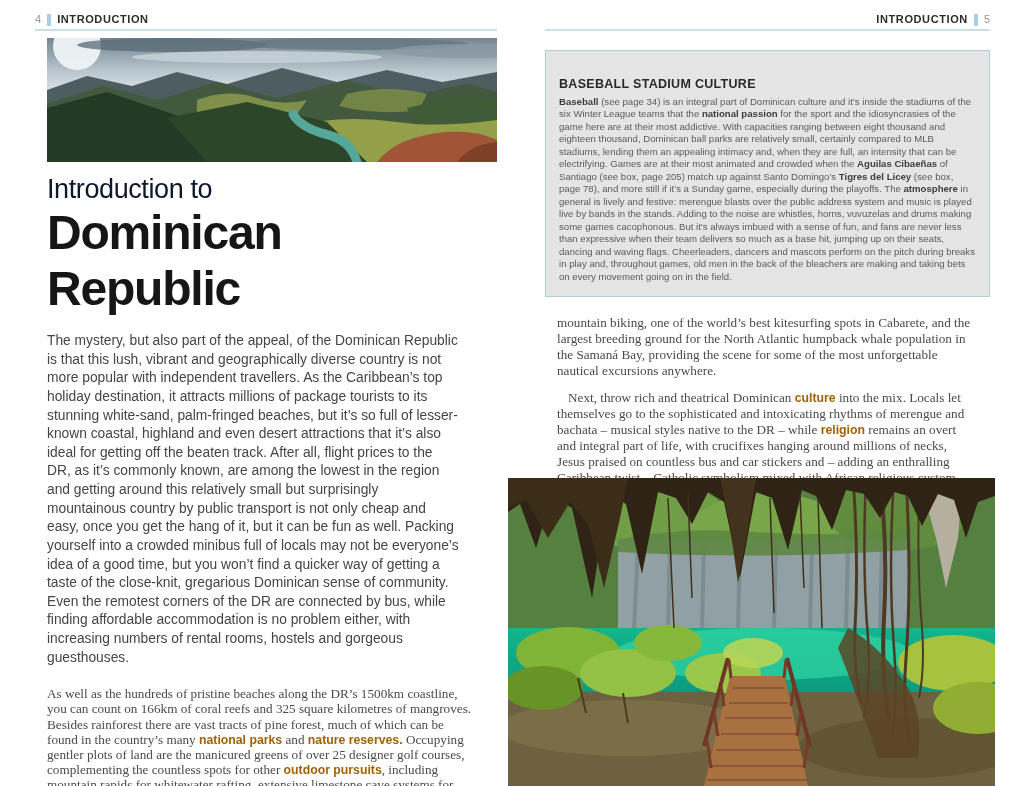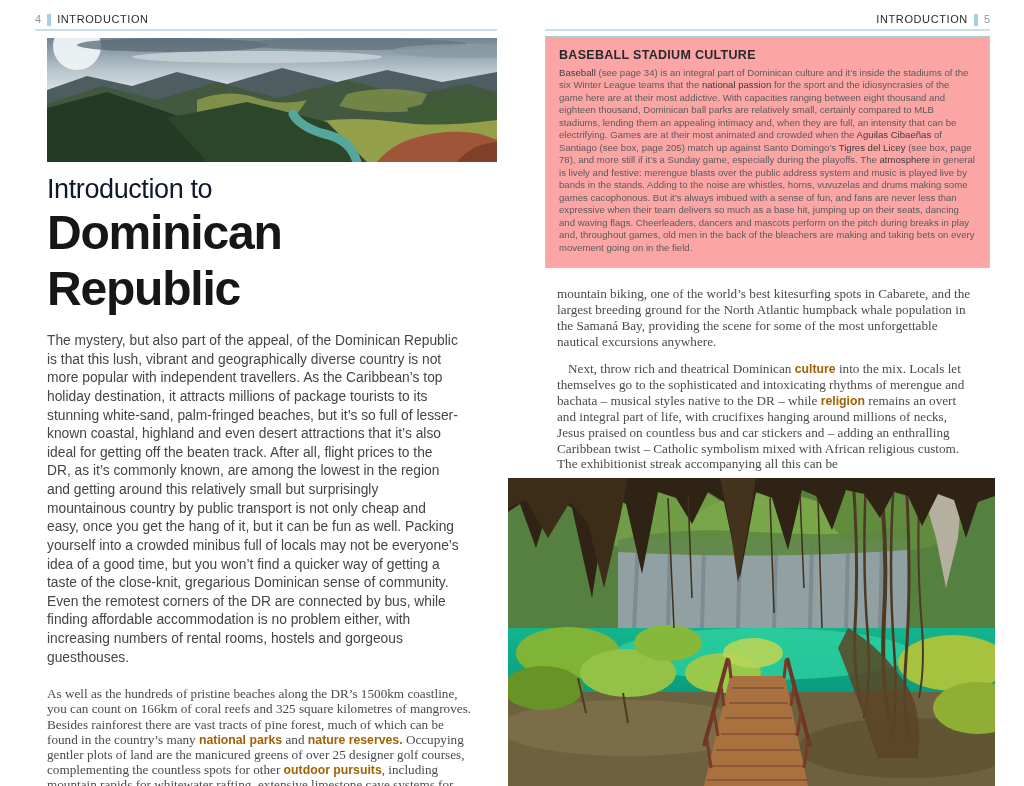--- a/index.html
+++ b/index.html
@@ -9,44 +9,44 @@
   }
   .page{position:absolute;top:12px;}
   .page-left{left:35px;width:462px;}
   .page-right{left:545px;width:445px;}
 
   
   .page-header{display:flex;align-items:center;height:15px;}
   .page-header.right{justify-content:flex-end;}
   .pagenum{font-size:11px;color:#939598;line-height:1;}
   .accent-bar{display:inline-block;width:4px;height:12px;background:#a9cfe2;margin:0 6px;}
-  .header-label{font-size:11px;font-weight:400;letter-spacing:.6px;color:#2b2b2b;line-height:1;}
+  .header-label{font-size:11px;font-weight:700;letter-spacing:.6px;color:#2b2b2b;line-height:1;}
   .header-rule{height:2px;background:#c9e0eb;margin-top:2px;}
 
   
   .hero-photo{margin:7px 0 0 12px;width:450px;height:124px;overflow:hidden;}
   .hero-photo svg{display:block;width:100%;height:100%;}
   .title-block{margin:12px 0 0 12px;}
   .kicker{font-size:27px;color:#0f172a;letter-spacing:-.4px;line-height:31px;}
   .main-title{font-size:48px;font-weight:700;color:#161616;letter-spacing:-1.2px;line-height:56px;}
   .intro-para{margin:15px 0 0 12px;width:412px;font-size:13.8px;line-height:1.35;color:#454547;}
   .serif-para{margin:19px 0 0 12px;width:425px;font-family:"Liberation Serif","DejaVu Serif",serif;
     font-size:13.2px;line-height:1.15;color:#4a4a4c;}
 
   
-  .feature-box{margin-top:5px;border:1px solid #aecdd9;background:#fca5a5;padding:11px 13px 13px;}
+  .feature-box{margin-top:19px;border:1px solid #aecdd9;background:#e5e5e5;padding:26px 13px 13px;}
   .feature-box-title{font-size:12.5px;font-weight:700;letter-spacing:.3px;color:#27292b;margin-bottom:5px;}
   .feature-box-text{font-size:9.6px;line-height:1.3;color:#5a5b5d;}
   .right-body{margin-top:18px;font-family:"Liberation Serif","DejaVu Serif",serif;
     font-size:13.2px;line-height:1.2;color:#4a4a4c;}
   .right-body p{margin:12px;}
   .right-body p.indented{text-indent:11px;}
 
   
-  .run-b{font-weight:400;color:#3c3d3f;}
+  .run-b{font-weight:700;color:#3c3d3f;}
   .run-bs{font-weight:700;font-family:"Liberation Sans","DejaVu Sans",sans-serif;font-size:.93em;color:#a16207;}
 
   
   .cave-photo{position:absolute;left:508px;top:478px;width:487px;height:308px;overflow:hidden;}
   .cave-photo svg{display:block;width:100%;height:100%;}
 </style>
 </head>
 <body>
 
 <div id="root">

